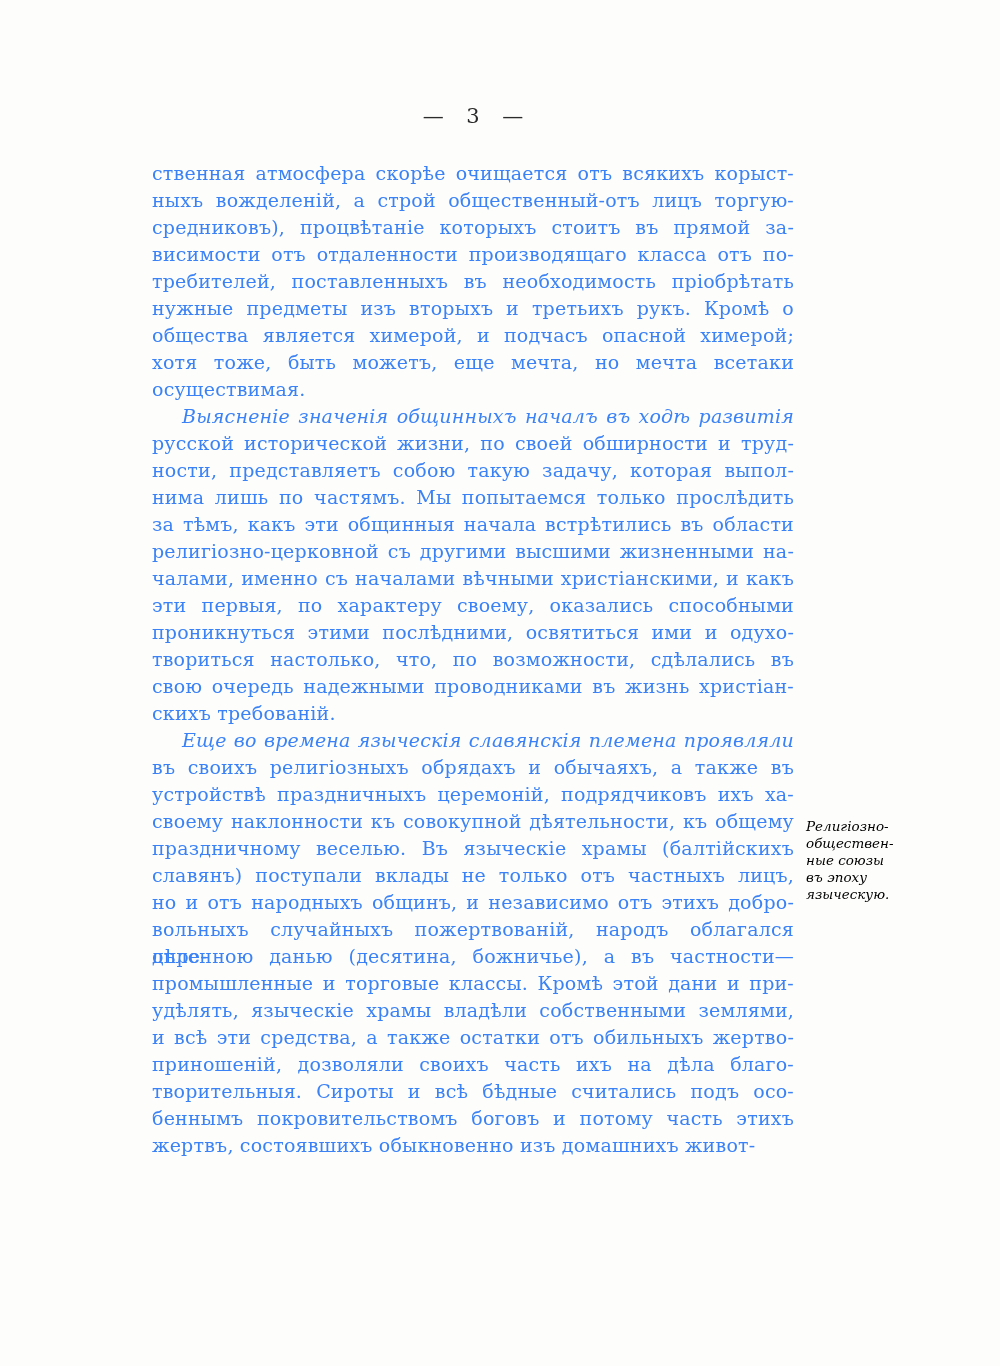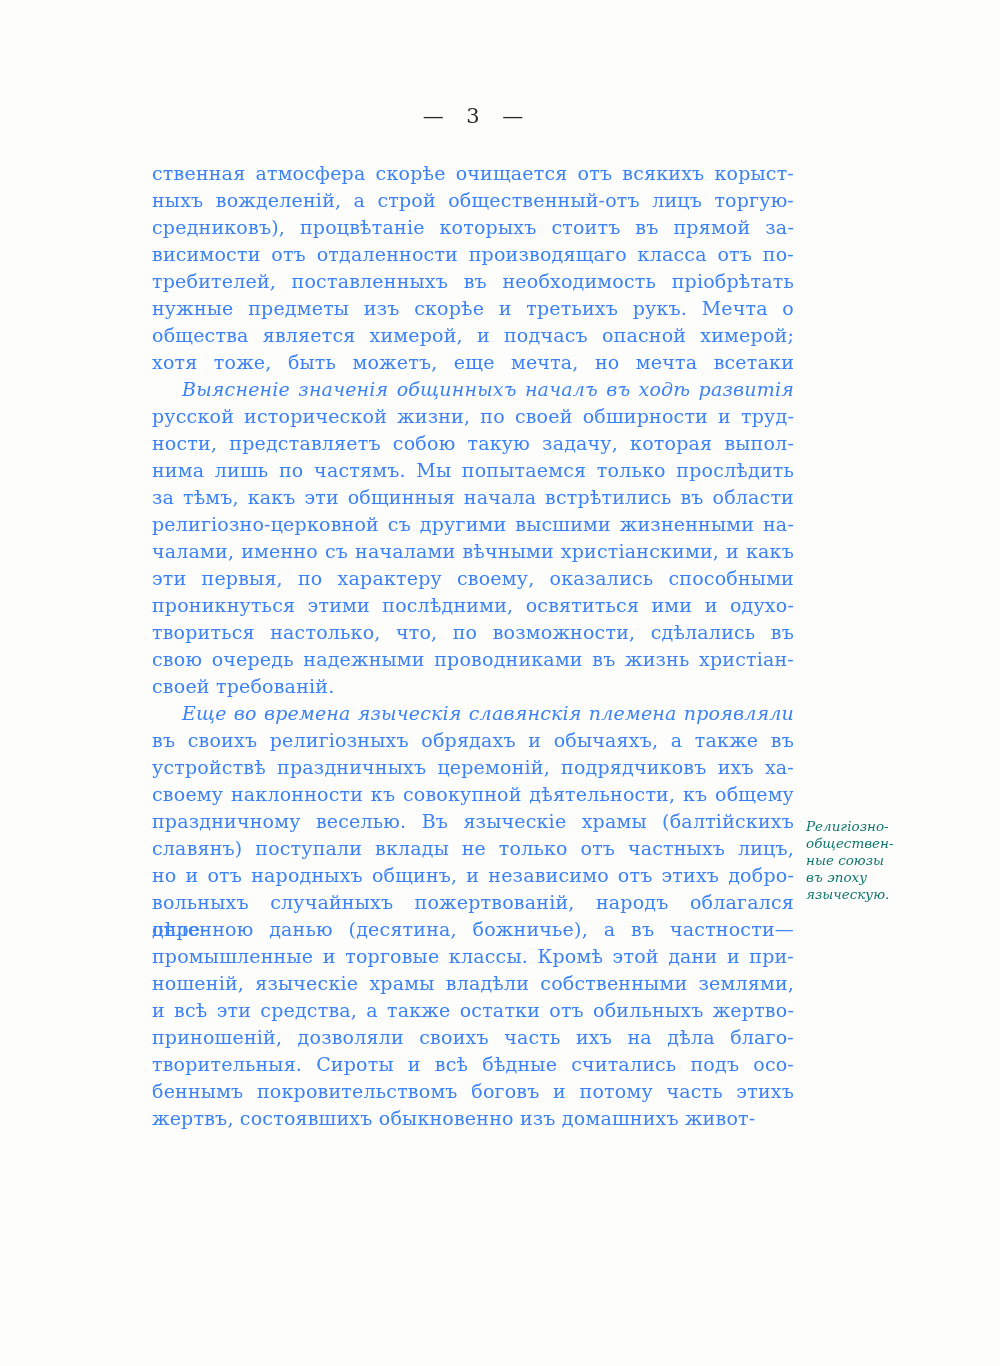--- a/index.html
+++ b/index.html
@@ -51,65 +51,66 @@
     font-style: italic;
   }
   .margin-note {
     position: absolute;
     left: 806px;
     top: 818px;
     width: 118px;
     font-size: 13.5px;
     line-height: 17px;
     font-style: italic;
-    color: #0f766e;
+    color: #000000;
     white-space: pre-line;
   }
 </style>
 </head>
 <body>
 
 <div class="scan-page">
 
   <div class="page-header">
     <span class="page-number">— 3 —</span>
   </div>
 
   <div class="text-column">
       <div class="line">ственная атмосфера скорѣе очищается отъ всякихъ корыст-</div>
       <div class="line">ныхъ вожделеній, а строй общественный-отъ лицъ торгую-</div>
       <div class="line">средниковъ), процвѣтаніе которыхъ стоитъ въ прямой за-</div>
       <div class="line">висимости отъ отдаленности производящаго класса отъ по-</div>
       <div class="line">требителей, поставленныхъ въ необходимость пріобрѣтать</div>
-      <div class="line">нужные предметы изъ скорѣе и третьихъ рукъ. Мечта о</div>
+      <div class="line">нужные предметы изъ вторыхъ и третьихъ рукъ. Кромѣ о</div>
       <div class="line">общества является химерой, и подчасъ опасной химерой;</div>
       <div class="line">хотя тоже, быть можетъ, еще мечта, но мечта всетаки</div>
+      <div class="line line-last">осуществимая.</div>
       <div class="line line-indent">Выясненіе значенія общинныхъ началъ въ ходѣ развитія</div>
       <div class="line">русской исторической жизни, по своей обширности и труд-</div>
       <div class="line">ности, представляетъ собою такую задачу, которая выпол-</div>
       <div class="line">нима лишь по частямъ. Мы попытаемся только прослѣдить</div>
       <div class="line">за тѣмъ, какъ эти общинныя начала встрѣтились въ области</div>
       <div class="line">религіозно-церковной съ другими высшими жизненными на-</div>
       <div class="line">чалами, именно съ началами вѣчными христіанскими, и какъ</div>
       <div class="line">эти первыя, по характеру своему, оказались способными</div>
       <div class="line">проникнуться этими послѣдними, освятиться ими и одухо-</div>
       <div class="line">твориться настолько, что, по возможности, сдѣлались въ</div>
       <div class="line">свою очередь надежными проводниками въ жизнь христіан-</div>
-      <div class="line line-last">своей требованій.</div>
+      <div class="line line-last">скихъ требованій.</div>
       <div class="line line-indent">Еще во времена языческія славянскія племена проявляли</div>
       <div class="line">въ своихъ религіозныхъ обрядахъ и обычаяхъ, а также въ</div>
       <div class="line">устройствѣ праздничныхъ церемоній, подрядчиковъ ихъ ха-</div>
       <div class="line">своему наклонности къ совокупной дѣятельности, къ общему</div>
       <div class="line">праздничному веселью. Въ языческіе храмы (балтійскихъ</div>
       <div class="line">славянъ) поступали вклады не только отъ частныхъ лицъ,</div>
       <div class="line">но и отъ народныхъ общинъ, и независимо отъ этихъ добро-</div>
       <div class="line">вольныхъ случайныхъ пожертвованій, народъ облагался опре-</div>
       <div class="line">дѣленною данью (десятина, божничье), а въ частности—</div>
       <div class="line">промышленные и торговые классы. Кромѣ этой дани и при-</div>
-      <div class="line">ношеній, языческіе храмы владѣли собственными землями,</div>
+      <div class="line">удѣлять, языческіе храмы владѣли собственными землями,</div>
       <div class="line">и всѣ эти средства, а также остатки отъ обильныхъ жертво-</div>
       <div class="line">приношеній, дозволяли своихъ часть ихъ на дѣла благо-</div>
       <div class="line">творительныя. Сироты и всѣ бѣдные считались подъ осо-</div>
       <div class="line">беннымъ покровительствомъ боговъ и потому часть этихъ</div>
       <div class="line line-last">жертвъ, состоявшихъ обыкновенно изъ домашнихъ живот-</div>
     </div>
 
   <aside class="margin-note">Религіозно-
 обществен-
 ные союзы

